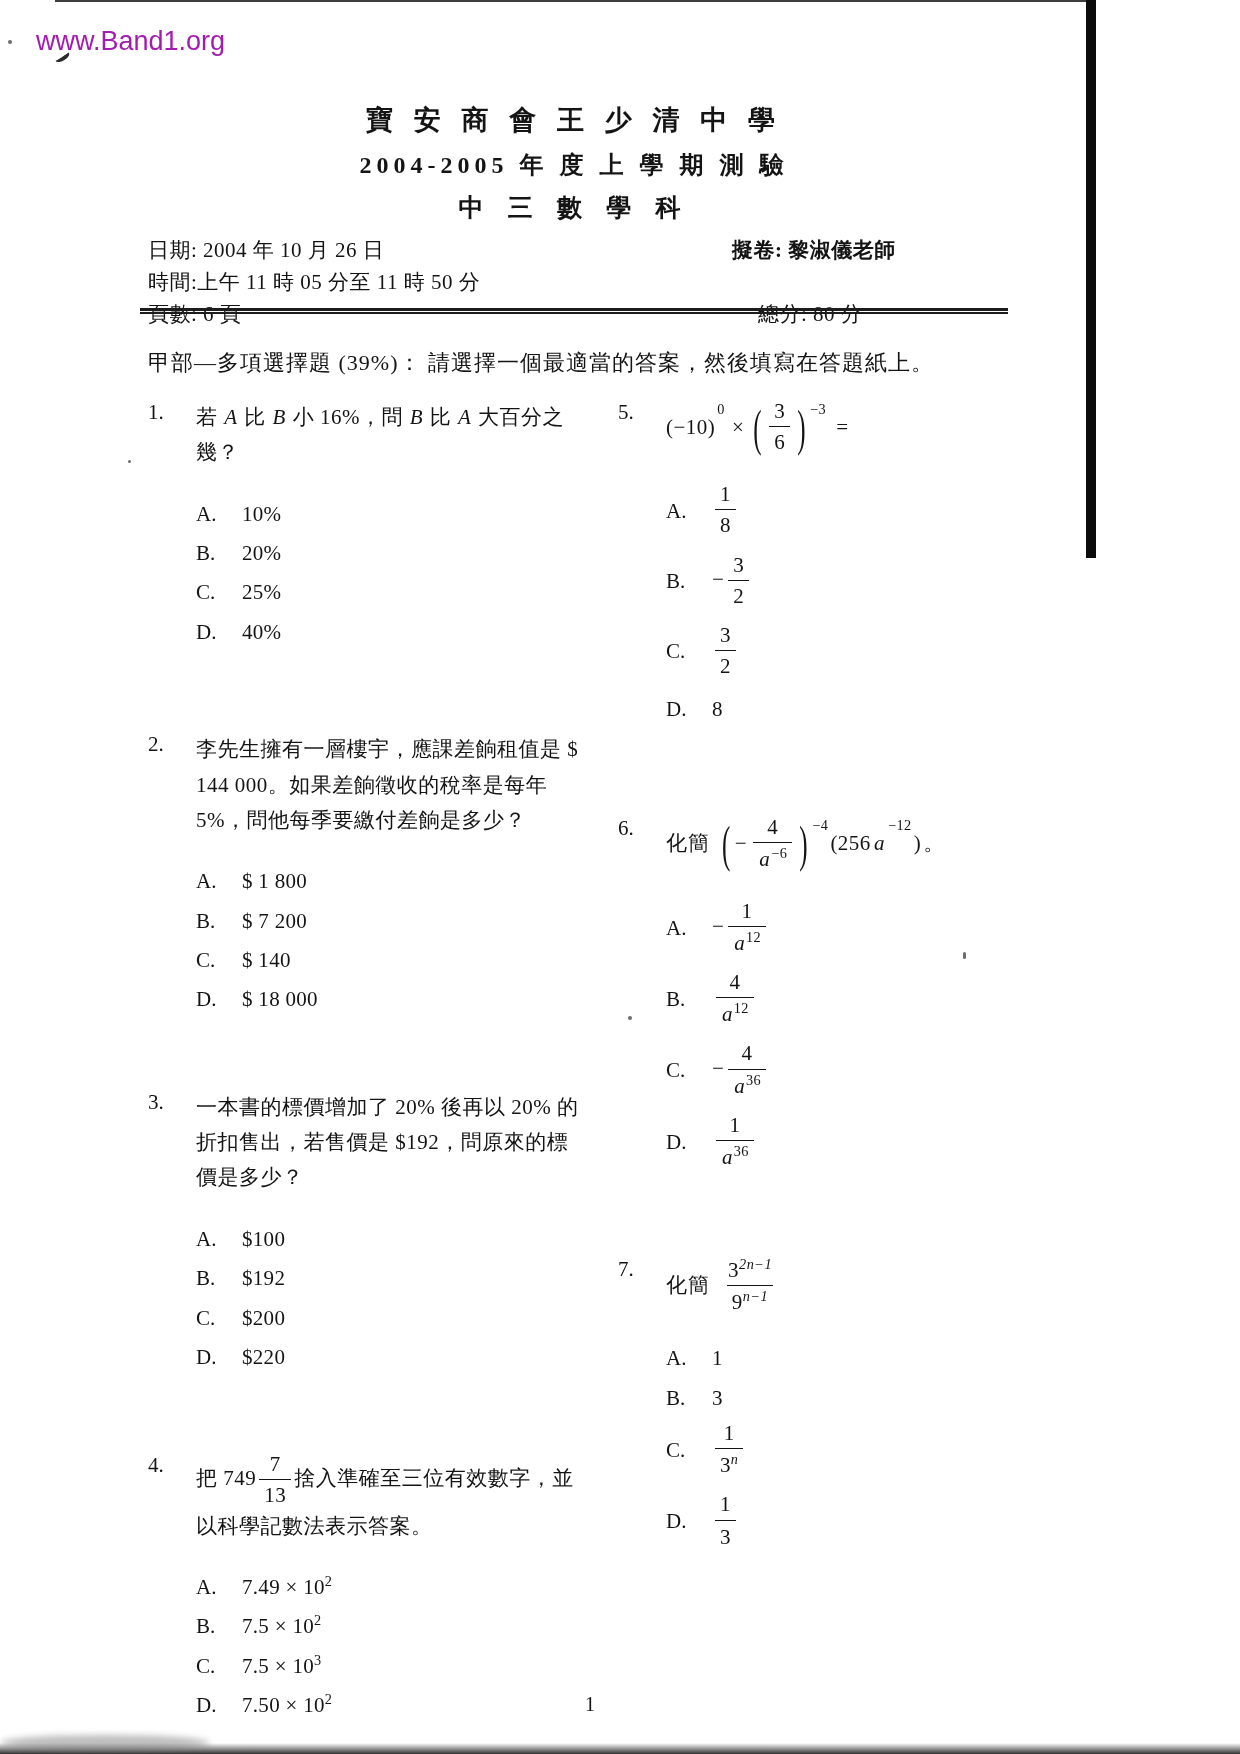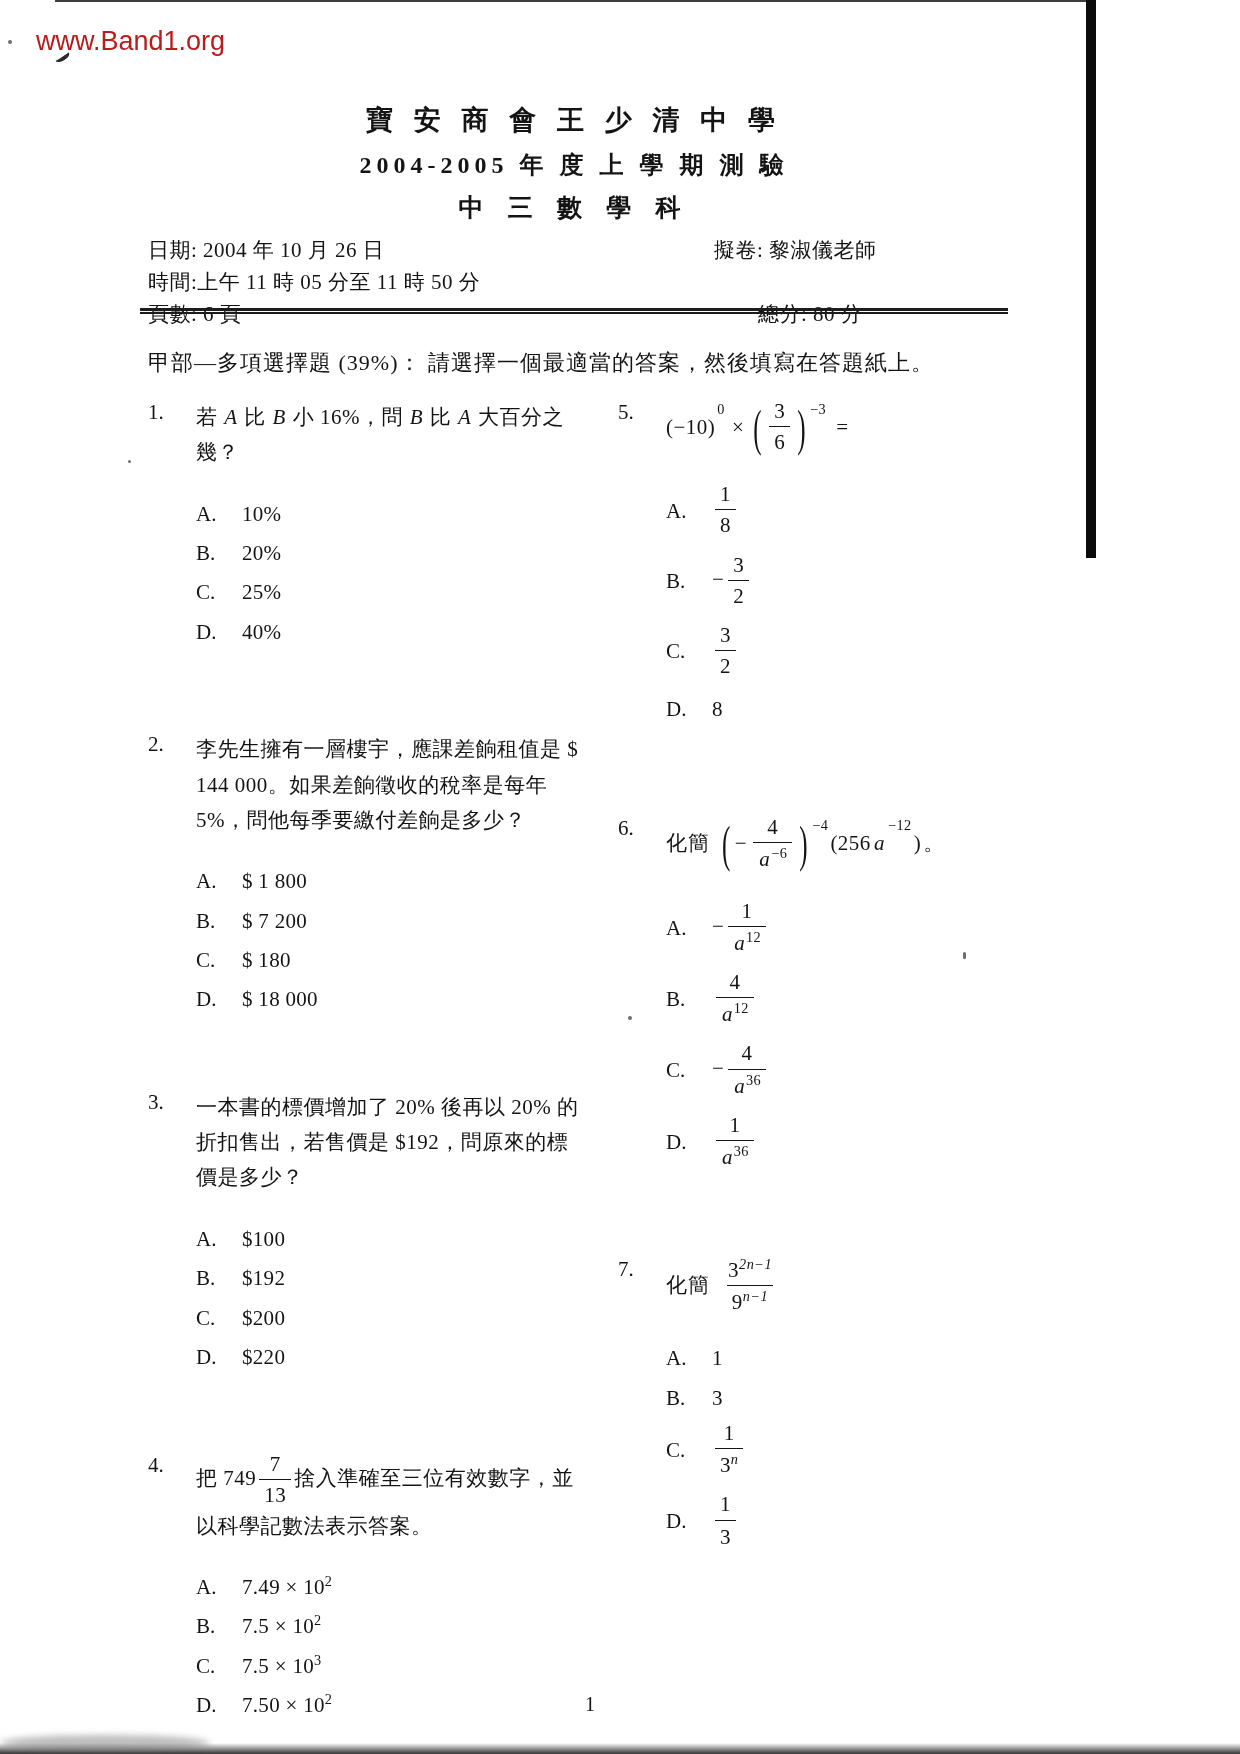--- a/index.html
+++ b/index.html
@@ -23,32 +23,32 @@
                    background: rgba(110,110,110,.45); border-radius: 50%; filter: blur(3px); }
   .pen-mark { position: absolute; top: 52px; left: 54px; width: 16px; height: 9px;
               border-bottom: 4px solid #2a2a2a; border-radius: 0 0 70% 90%; transform: rotate(-35deg); }
   .speck { position: absolute; width: 4px; height: 4px; background: #6d6d6d; border-radius: 50%; }
   .speck.s1 { top: 40px; left: 8px; }
   .speck.s2 { top: 952px; left: 963px; width: 3px; height: 7px; border-radius: 2px; }
   .speck.s3 { top: 1016px; left: 628px; }
   .speck.s4 { top: 460px; left: 128px; height: 3px; width: 3px; }
 
   
-  .watermark { position: absolute; top: 26px; left: 36px; font-size: 27px; color: #b91c1c;
+  .watermark { position: absolute; top: 26px; left: 36px; font-size: 27px; color: #a21caf;
                font-family: "Liberation Sans", "DejaVu Sans", sans-serif; }
   .titles { position: absolute; top: 102px; left: 140px; width: 868px; text-align: center; font-weight: bold; }
   .title-school  { font-size: 27px; letter-spacing: 7px; }
   .title-exam    { font-size: 24px; letter-spacing: 5px; margin-top: 11px; }
   .title-subject { font-size: 25px; letter-spacing: 9px; margin-top: 10px; }
 
   .meta { position: absolute; font-size: 21px; letter-spacing: .5px; margin-top: 38px; }
   .meta-date   { top: 198px; left: 148px; }
   .meta-time   { top: 230px; left: 148px; }
   .meta-pages  { top: 262px; left: 148px; }
-  .meta-setter { top: 198px; left: 714px; }
+  .meta-setter { top: 198px; left: 732px; font-weight: bold; }
   .meta-total  { top: 262px; left: 758px; }
 
   .rule { position: absolute; top: 308px; left: 140px; width: 868px; height: 6px;
           border-top: 3px solid #1c1c1c; border-bottom: 2px solid #1c1c1c; }
 
   .instruction { position: absolute; top: 348px; left: 148px; width: 870px;
                  font-size: 22px; font-weight: normal; letter-spacing: 1px; }
 
   
   .columns { position: absolute; top: 400px; left: 148px; width: 868px; display: flex; gap: 38px; }
@@ -161,21 +161,21 @@
             <div class="choice">
                 <span class="ckey">A.</span>
                 <span class="cval">$ 1 800</span>
               </div>
             <div class="choice">
                 <span class="ckey">B.</span>
                 <span class="cval">$ 7 200</span>
               </div>
             <div class="choice">
                 <span class="ckey">C.</span>
-                <span class="cval">$ 180</span>
+                <span class="cval">$ 140</span>
               </div>
             <div class="choice">
                 <span class="ckey">D.</span>
                 <span class="cval">$ 18 000</span>
               </div>
           </div>
         </div>
       </div>
 
       <div class="question q-gap-c">

